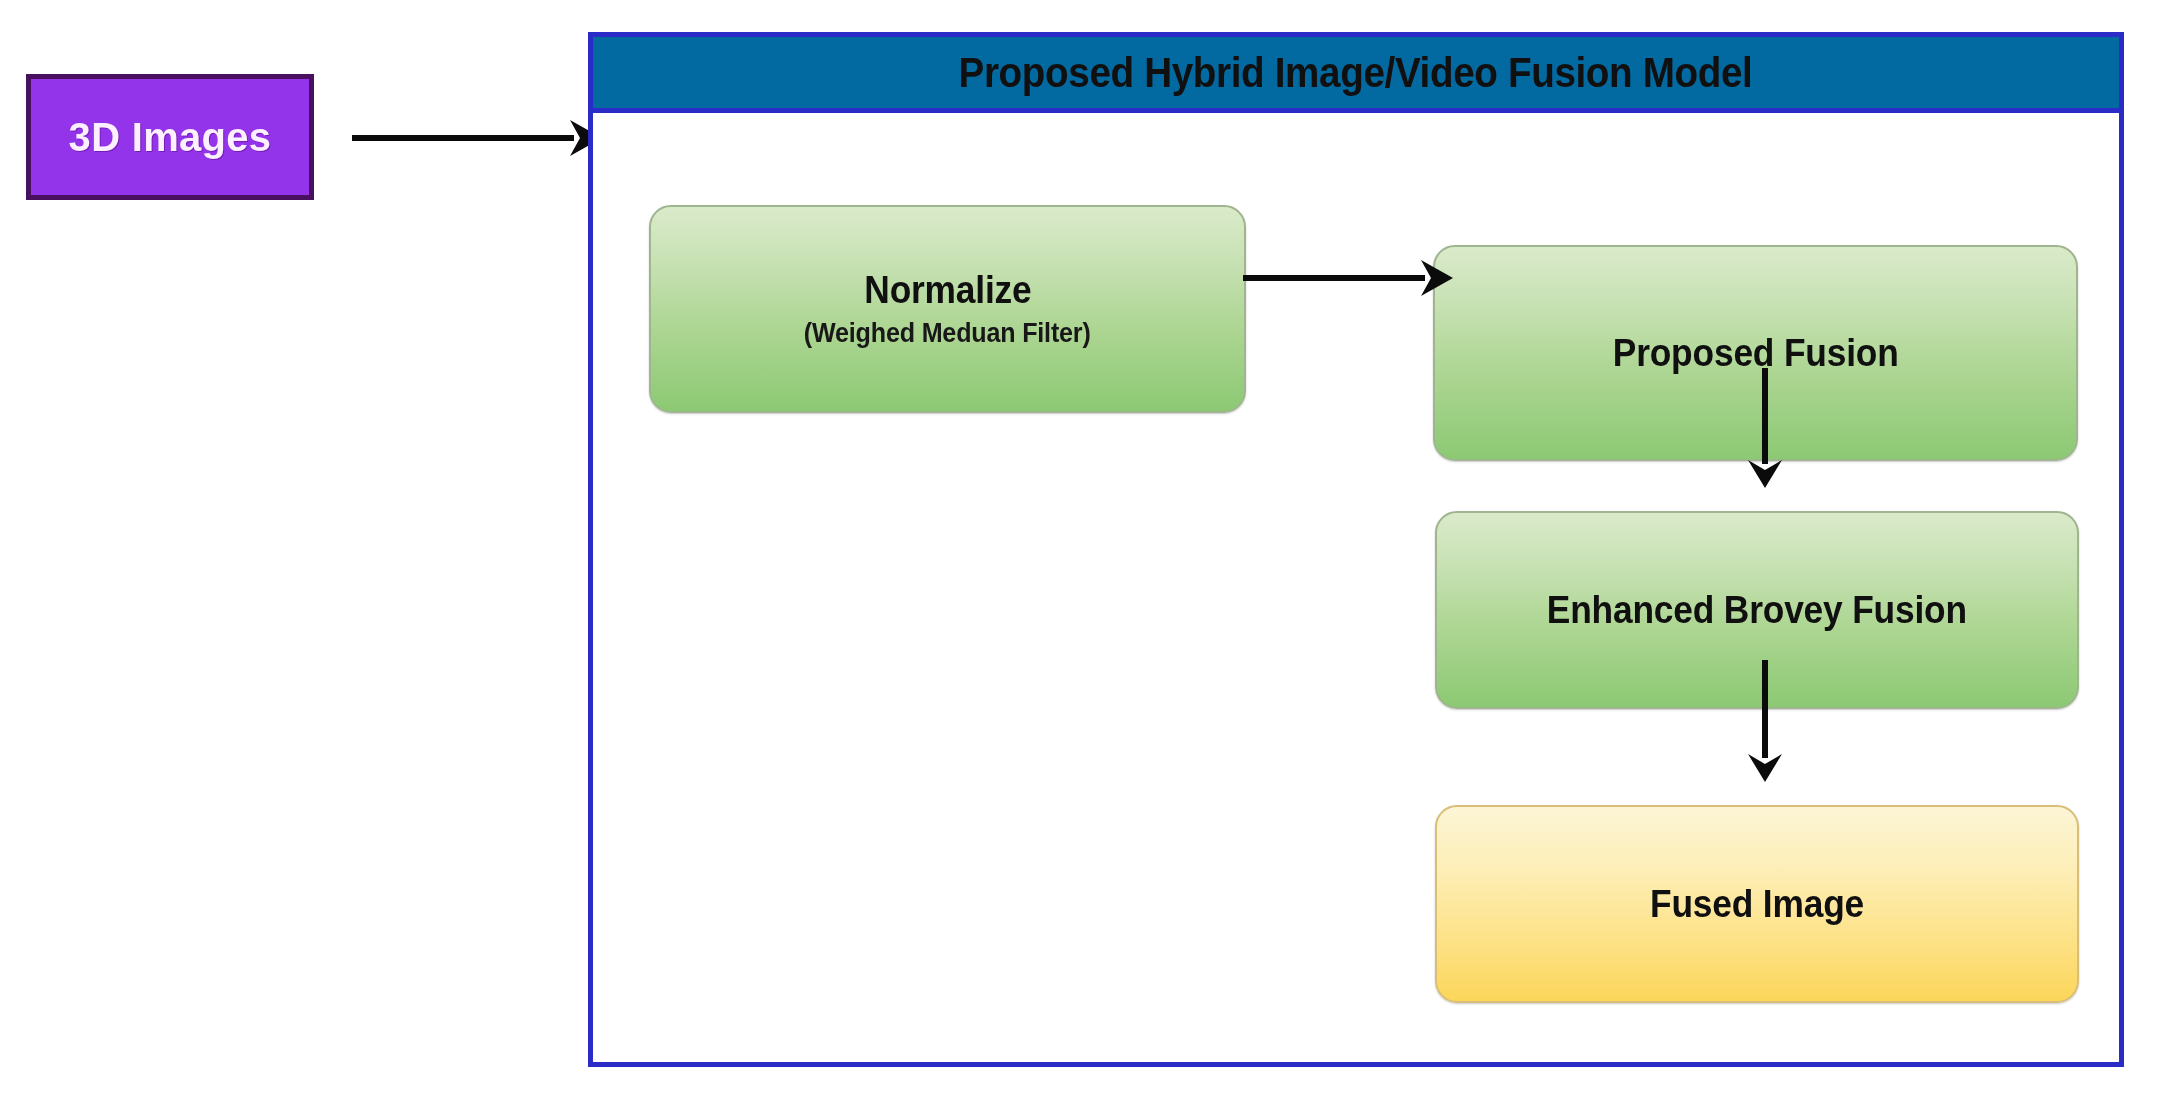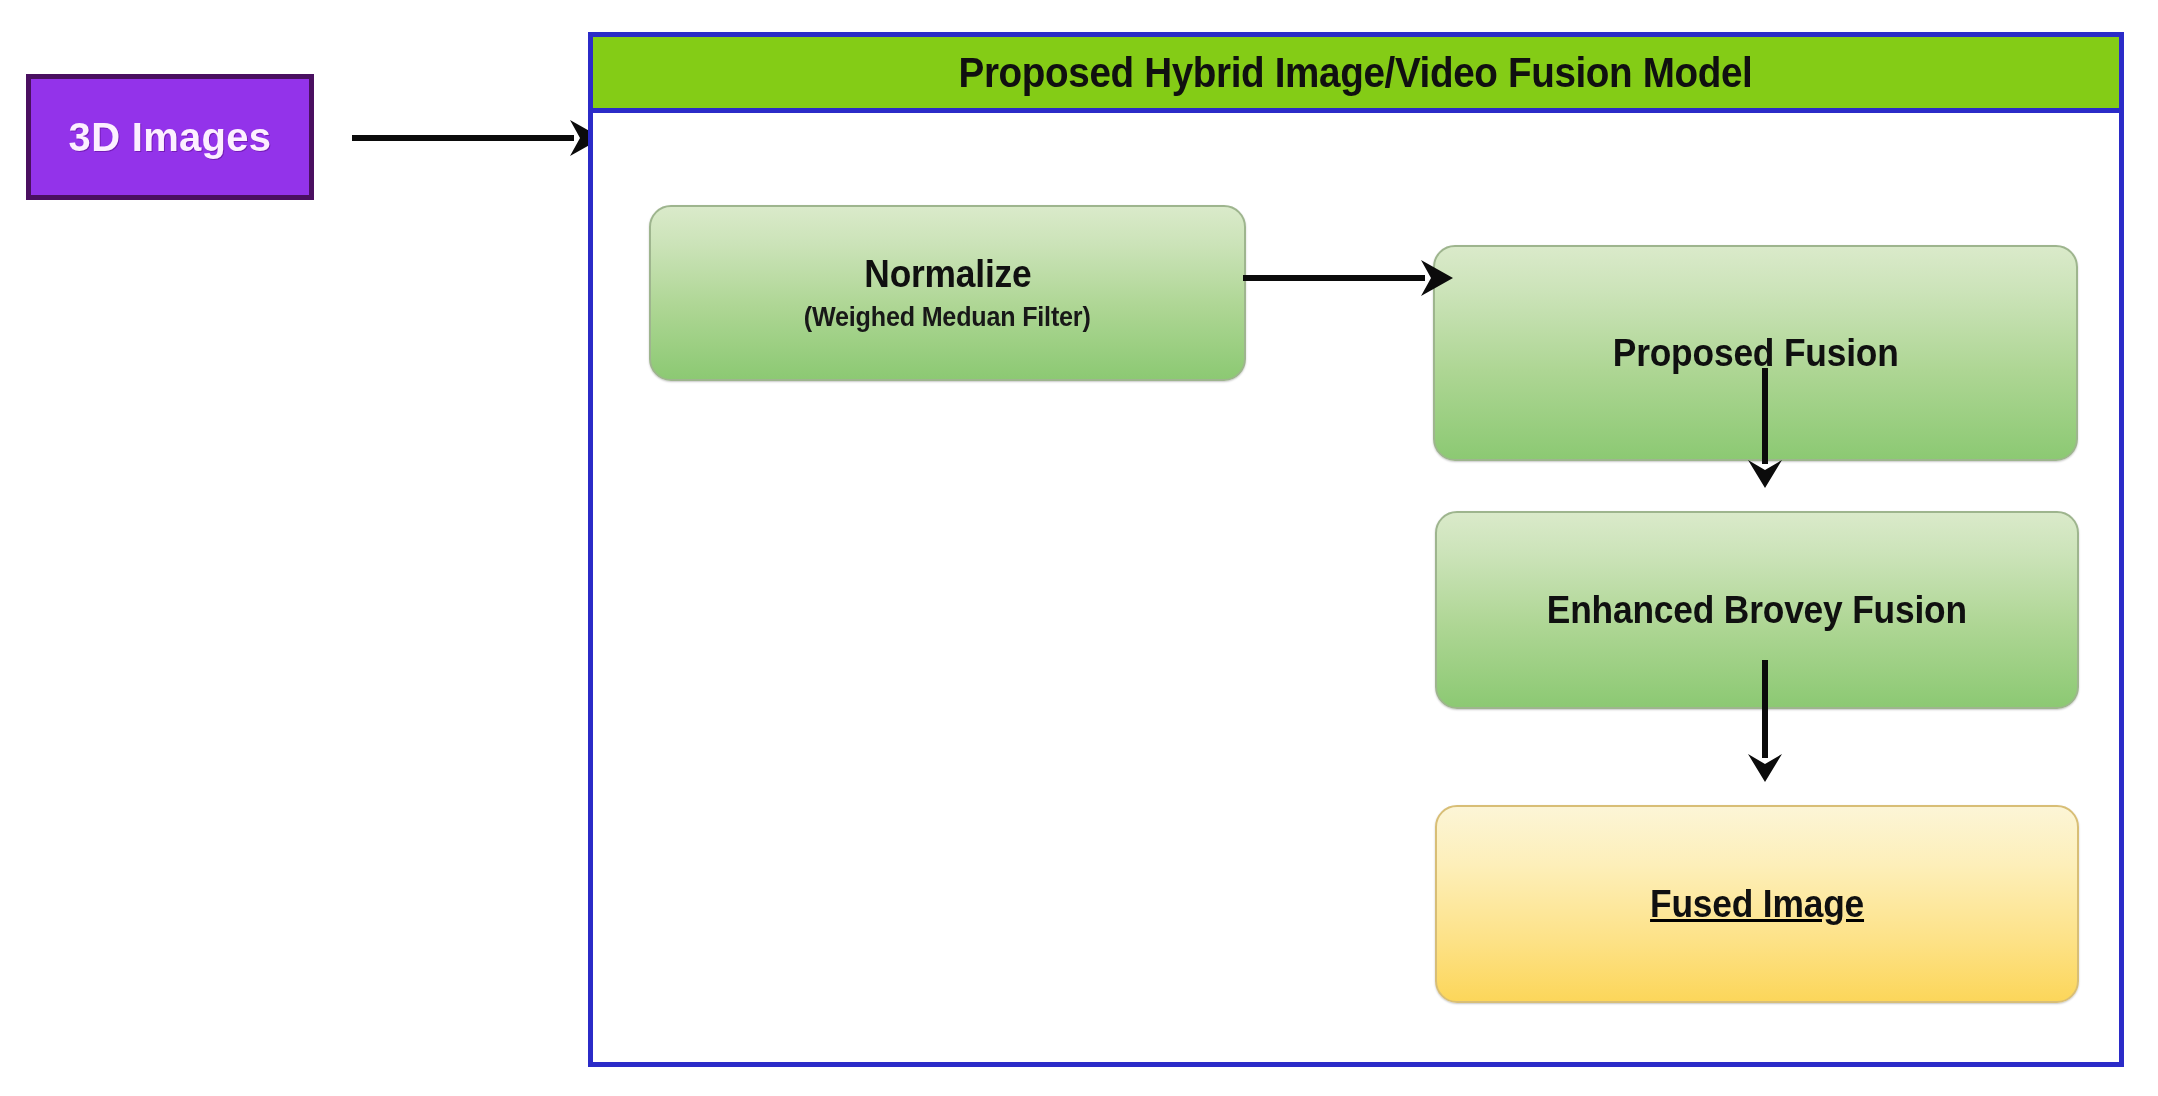--- a/index.html
+++ b/index.html
@@ -55,21 +55,21 @@
     position: absolute;
     left: 0;
     top: 0;
     width: 100%;
     height: 76px;
     border-bottom: 5px solid #2B2BC8;
     box-sizing: border-box;
     display: flex;
     align-items: center;
     justify-content: center;
-    background: #84cc16;
+    background: #0369a1;
   }
   .container-title {
     font-size: 42px;
     font-weight: bold;
     color: #101010;
     letter-spacing: -0.4px;
     transform: scaleX(0.92);
     transform-origin: center;
     white-space: nowrap;
   }
@@ -105,24 +105,24 @@
   .node-subtitle {
     font-size: 27px;
     font-weight: bold;
     color: #181818;
     margin-top: 6px;
     transform: scaleX(0.93);
     letter-spacing: -0.2px;
     white-space: nowrap;
   }
 
-  #node-normalize { left: 56px;  top: 168px; width: 597px;  height: 176px; }
+  #node-normalize { left: 56px;  top: 168px; width: 597px;  height: 208px; }
   #node-fusion    { left: 840px; top: 168px; width: 645px;  height: 216px; margin-top: 40px; }
   #node-brovey    { left: 842px; top: 474px; width: 644px;  height: 198px; }
-  #node-fused     { left: 842px; top: 768px; width: 644px;  height: 198px; text-decoration: underline; }
+  #node-fused     { left: 842px; top: 768px; width: 644px;  height: 198px; }
 
   
   .arrow-svg {
     position: absolute;
     overflow: visible;
     pointer-events: none;
   }
   .arrow-line {
     stroke: #0B0B0B;
     stroke-width: 6;

